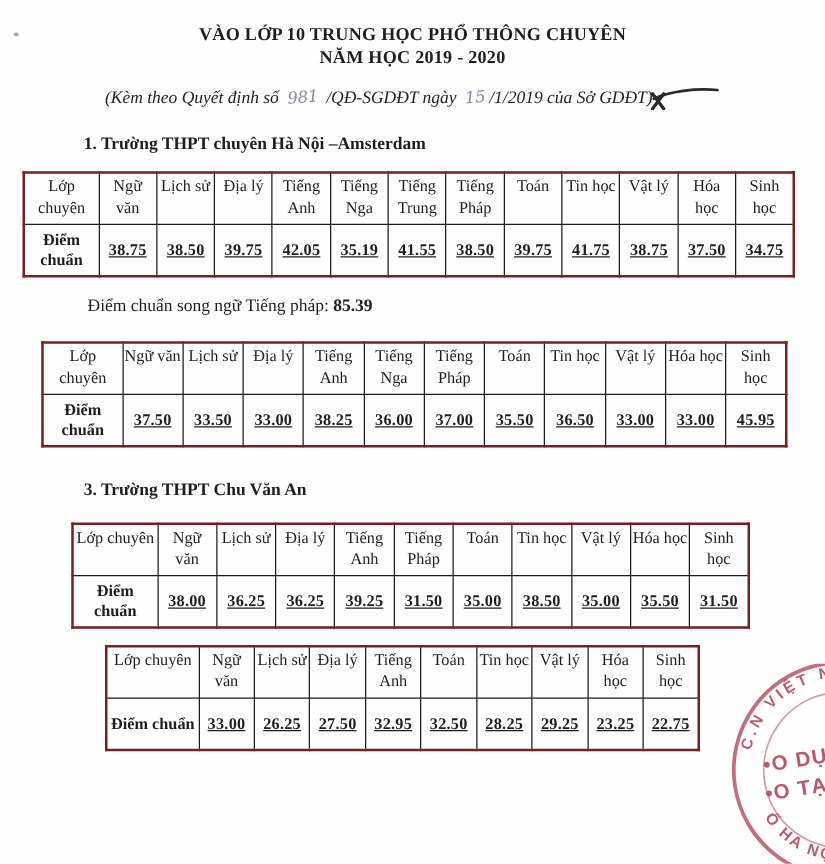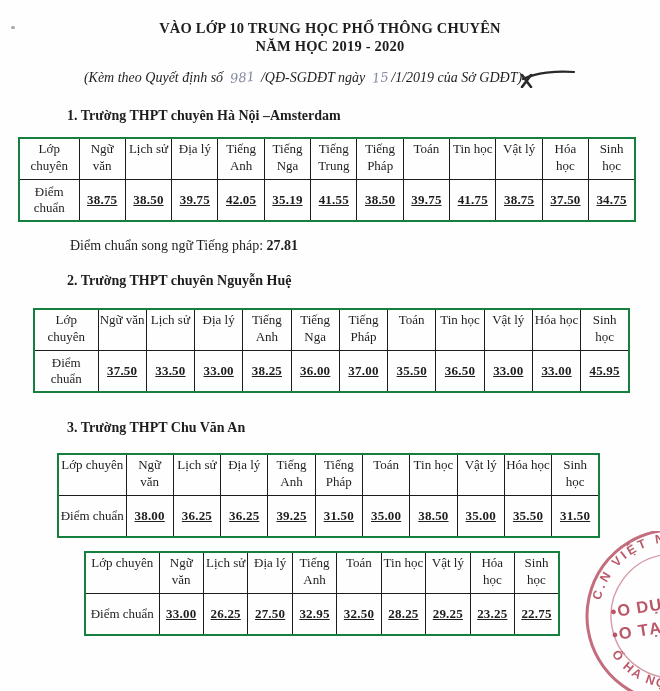--- a/index.html
+++ b/index.html
@@ -19,28 +19,28 @@
   .subtitle .hw{
     font-family:"DejaVu Serif",serif;font-style:italic;color:#848aa0;
     display:inline-block;transform:rotate(-5deg);padding:0 3px;font-size:13px;
   }
   .flourish{vertical-align:-6px;margin-left:-2px;}
 
   
   .heading{font-weight:bold;font-size:14px;margin-left:67px;}
 
   
-  table.score{border-collapse:collapse;table-layout:fixed;border:2px solid #15803d;}
+  table.score{border-collapse:collapse;table-layout:fixed;border:2px solid #7f1d1d;}
   table.score th,table.score td{
     border:1px solid #1c1c1c;text-align:center;padding:2px 1px;overflow:hidden;
   }
   table.score th{font-weight:normal;font-size:13px;line-height:1.3;vertical-align:top;height:36px;}
   table.score td{font-size:13px;height:36px;vertical-align:middle;}
   table.score td.val{font-weight:bold;letter-spacing:.2px;text-decoration:underline;}
-  table.score td.rowlabel{font-weight:normal;line-height:1.25;}
+  table.score td.rowlabel{font-weight:bold;line-height:1.25;}
 
   .t1{margin:13px 0 0 18px;width:618px;}
   .t2{margin:19px 0 0 33px;width:597px;}
   .t3{margin:17px 0 0 57px;width:543px;}
   .t4{margin:13px 0 0 84px;width:476px;}
 
   .note{margin-left:70px;font-size:14px;}
   .note .note-value{font-weight:bold;}
   .note1{margin-top:16px;}
   .note2{margin-top:11px;}
@@ -107,24 +107,23 @@
       <td class="val">39.75</td>
       <td class="val">41.75</td>
       <td class="val">38.75</td>
       <td class="val">37.50</td>
       <td class="val">34.75</td>
     </tr>
   </tbody>
     </table>
   <div class="note note1">
     <span>Điểm chuẩn song ngữ Tiếng pháp:</span>
-    <span class="note-value">27.81</span>
+    <span class="note-value">85.39</span>
   </div>
 
-  <div class="heading h2">2. Trường THPT chuyên Nguyễn Huệ</div>
   <table class="score t2">
     <colgroup>
         <col style="width:64px">
       </colgroup>
     <tbody>
         <tr>
       <th>Lớp chuyên</th>
       <th>Ngữ văn</th>
       <th>Lịch sử</th>
       <th>Địa lý</th>

